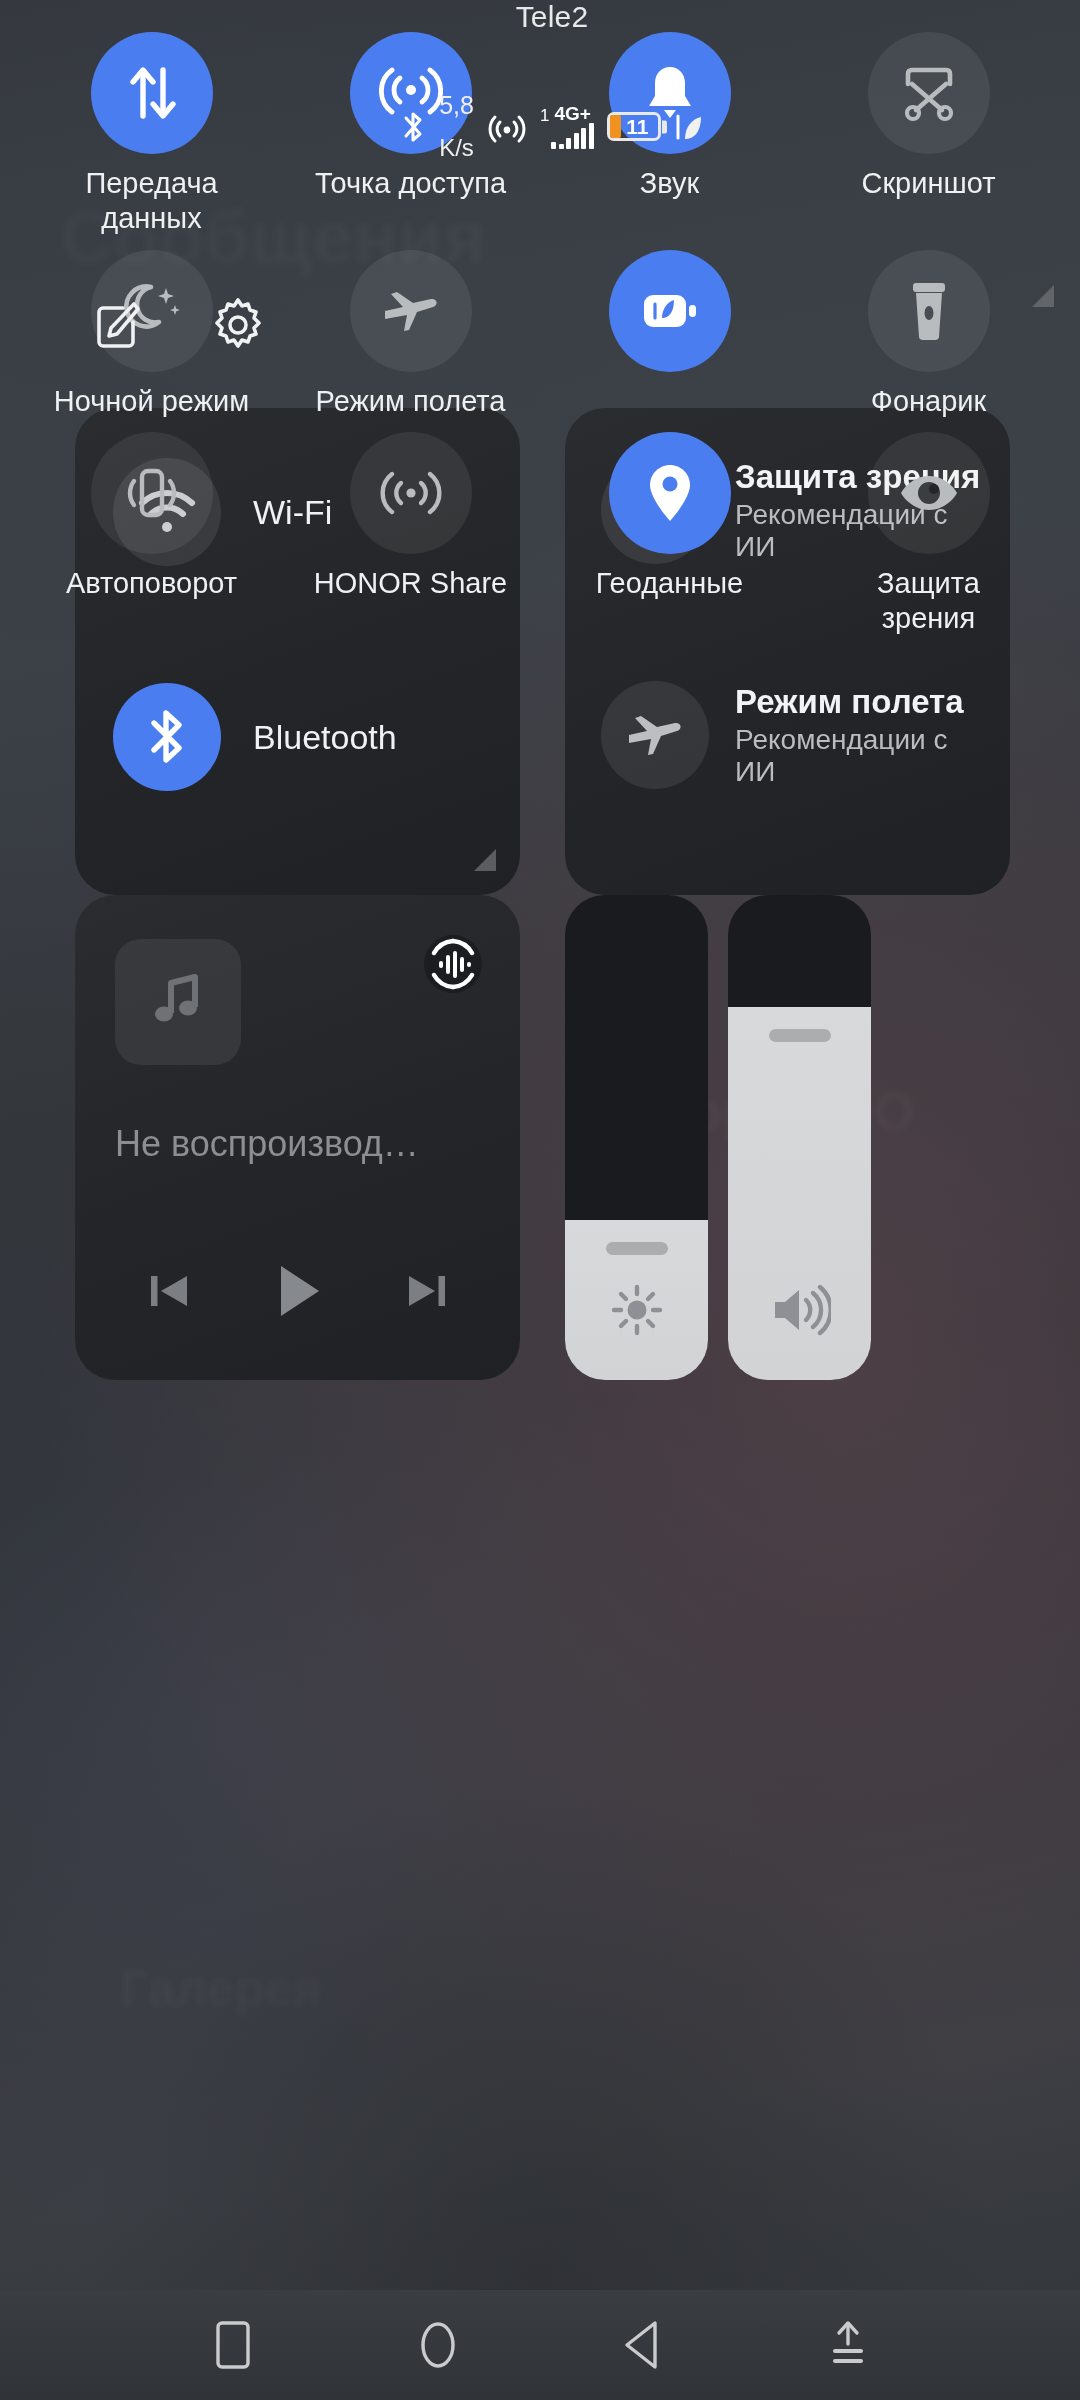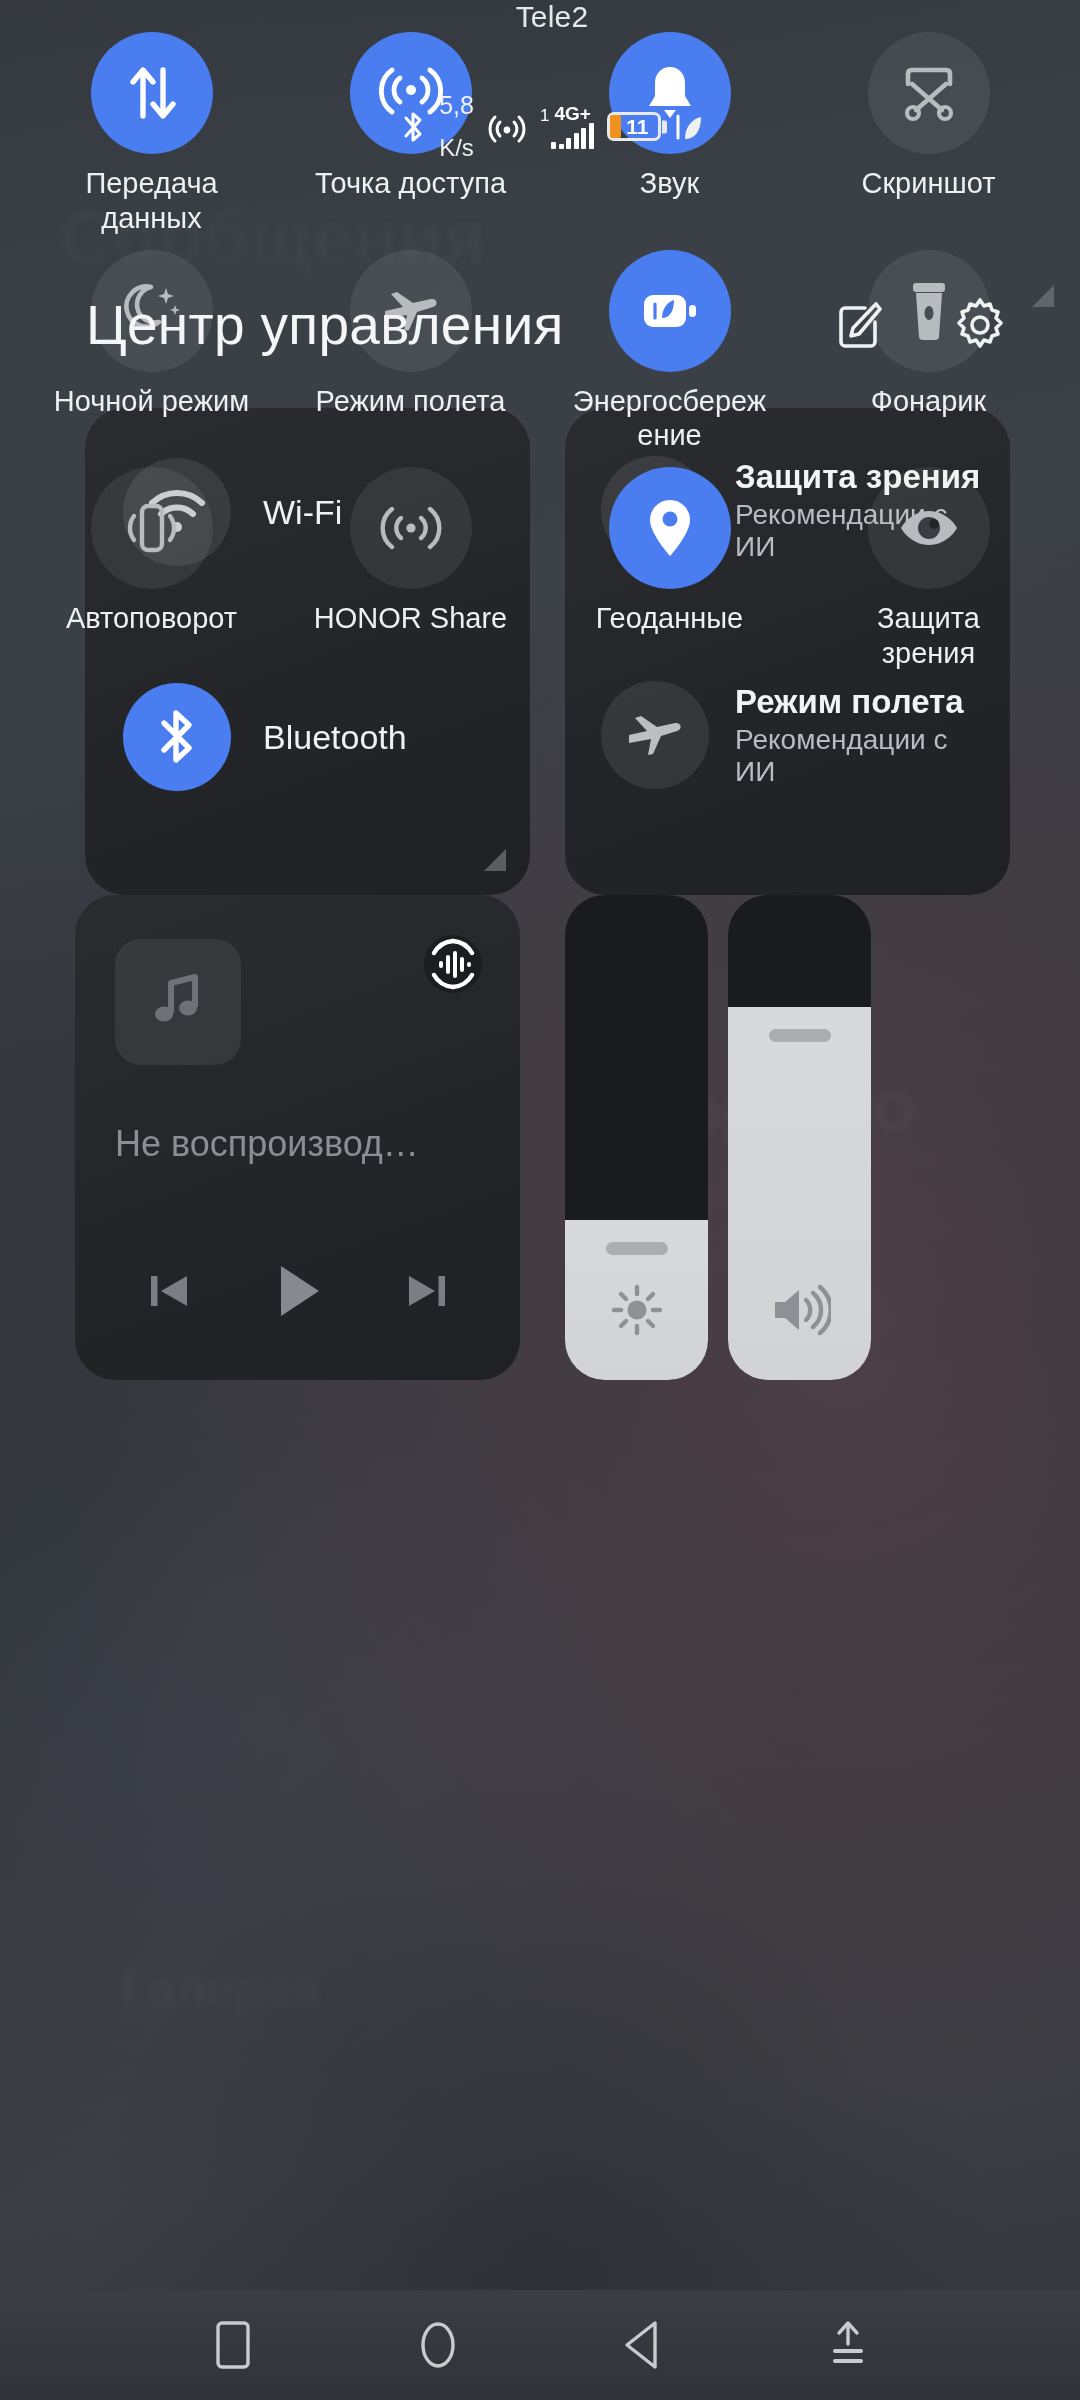--- a/index.html
+++ b/index.html
@@ -74,21 +74,21 @@
     display:flex; align-items:center; justify-content:space-between;
     padding:0 70px 0 86px; z-index:5;
   }
   #page-title{ font-size:55px; font-weight:400; color:#f4f5f6; letter-spacing:.3px; }
   #header-actions{ display:flex; align-items:center; gap:62px; }
   .hdr-btn{ width:60px; height:60px; display:flex; align-items:center; justify-content:center; cursor:pointer;}
 
   
   .card{ position:absolute; border-radius:40px; background:linear-gradient(160deg,#2a2c30 0%,#232528 55%,#1f2124 100%); }
 
-  #card-connectivity{ left:85px; top:408px; width:445px; height:487px; }
+  #card-connectivity{ left:75px; top:408px; width:445px; height:487px; }
   #card-ai{ left:565px; top:408px; width:445px; height:487px; }
 
   .conn-row{ position:absolute; display:flex; align-items:center; }
   .conn-ico{
     width:108px; height:108px; border-radius:50%;
     display:flex; align-items:center; justify-content:center; flex:none;
   }
   .ico-off{ background:rgba(255,255,255,0.085); }
   .ico-on{ background:#4a7df0; }
   .conn-label{ font-size:34px; color:#f0f1f2; margin-left:32px; }
@@ -239,21 +239,20 @@
       <svg width="30" height="34" viewBox="0 0 30 34">
         <path d="M4 6 L4 28" stroke="#fff" stroke-width="3" stroke-linecap="round"></path>
         <path d="M27 7 C27 22 20 29 11 29 C11 17 18 9 27 7 Z" fill="#f1f1f1"></path>
       </svg>
     </span>
 
   </div>
 </div>
 
 <div id="header">
-  <div id="page-title">Центр управления</div>
   <div id="header-actions">
     <div class="hdr-btn">
       <svg width="54" height="54" viewBox="0 0 54 54">
         <path d="M44 24 L44 44 C44 46 42 48 40 48 L14 48 C12 48 10 46 10 44 L10 14 C10 12 12 10 14 10 L34 10" fill="none" stroke="#f0f1f2" stroke-width="3.6" stroke-linecap="round" stroke-linejoin="round"></path>
         <path d="M45 6 L22 30 L20 38 L28 36 L49 11 Z" fill="none" stroke="#f0f1f2" stroke-width="3.6" stroke-linejoin="round"></path>
       </svg>
     </div>
     <div class="hdr-btn">
       <svg width="58" height="58" viewBox="0 0 58 58">
         <circle cx="29" cy="29" r="8" fill="none" stroke="#f0f1f2" stroke-width="3.6"></circle>
@@ -475,21 +474,20 @@
 
     <div class="tile">
       <div class="tile-ico tile-on">
         <svg width="64" height="54" viewBox="0 0 64 54">
           <rect x="6" y="11" width="42" height="32" rx="9" fill="#fff"></rect>
           <rect x="51" y="21" width="7" height="12" rx="3.4" fill="#fff"></rect>
           <path d="M17 34 L17 20" stroke="#4a7df0" stroke-width="3.2" stroke-linecap="round"></path>
           <path d="M36 16 C36 28 31 34 24 34 C24 25 29 18 36 16 Z" fill="#4a7df0"></path>
         </svg>
       </div>
-      <div class="tile-label">Энергосбережение</div>
     </div>
 
     <div class="tile">
       <div class="tile-ico tile-off">
         <svg width="42" height="64" viewBox="0 0 42 64">
           <rect x="5" y="4" width="32" height="9" rx="3" fill="#b9bcbf"></rect>
           <path d="M8 14 L34 14 L31 58 C31 60 29 61 27 61 L15 61 C13 61 11 60 11 58 Z" fill="#b9bcbf"></path>
           <ellipse cx="21" cy="34" rx="4.5" ry="7" fill="#4a4d51"></ellipse>
         </svg>
       </div>

